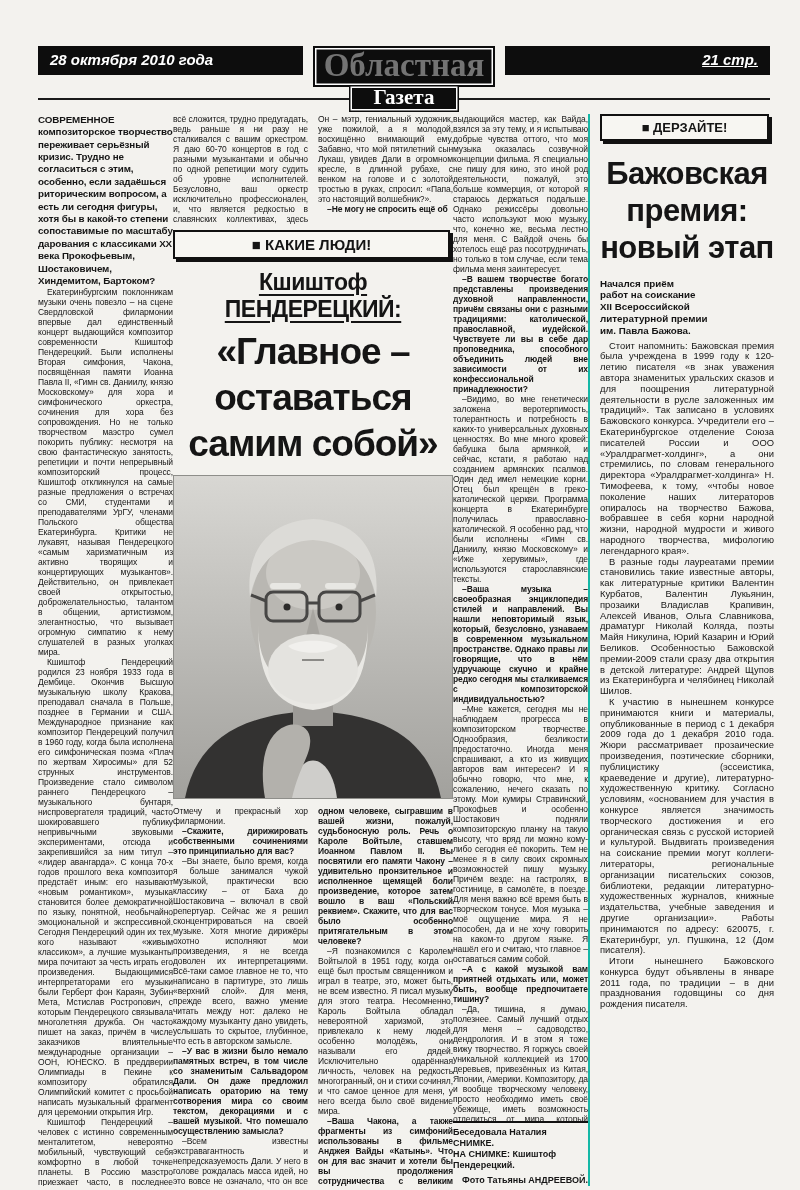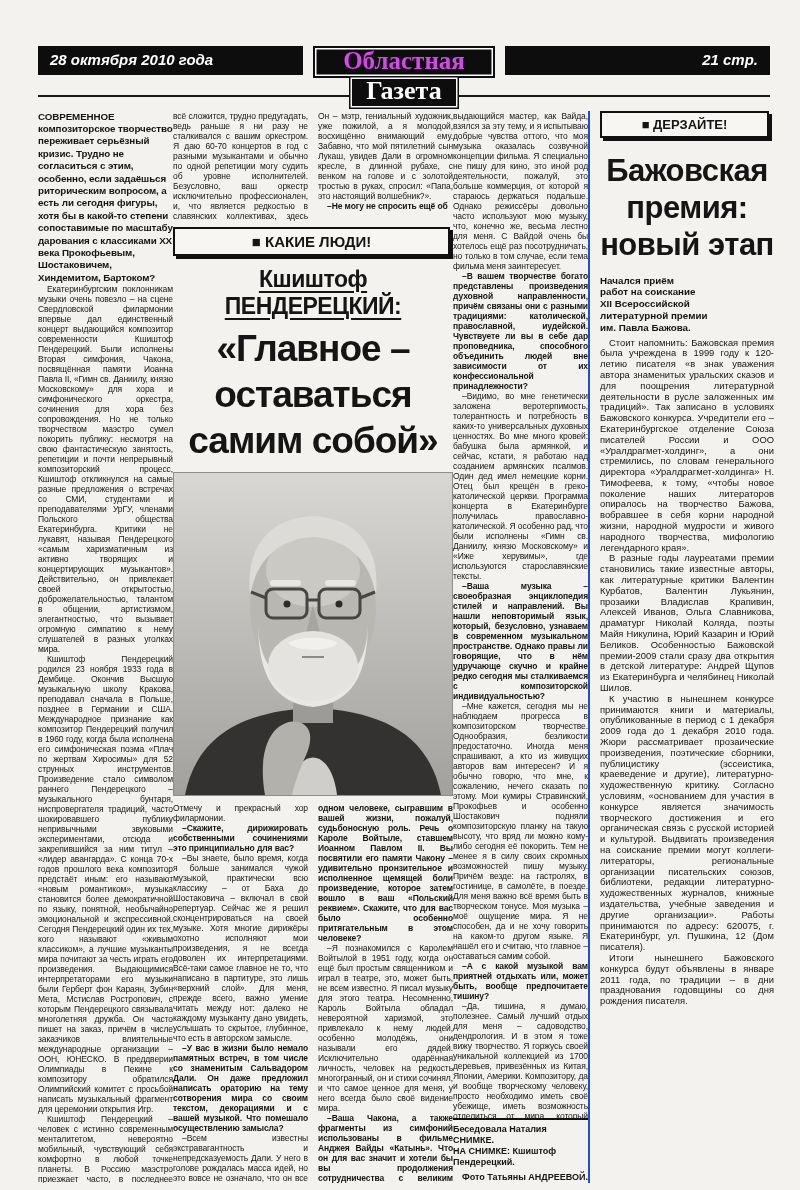--- a/index.html
+++ b/index.html
@@ -2,27 +2,27 @@
 <html><head>
 <meta charset="utf-8">
 <style>
   html,body{margin:0;padding:0;background:#888;}
   .page{position:relative;width:800px;height:1190px;background:#f3f2ee;overflow:hidden;
         font-family:"Liberation Sans",sans-serif;color:#151515;margin:0 auto;}
   
   .header{display:flex;align-items:flex-start;gap:10px;margin:46px 30px 0 38px;position:relative;z-index:2;}
   .bar{background:#0d0d0d;color:#fff;font-weight:bold;font-style:italic;font-size:15px;
        padding:5px 12px 7px;flex:1;white-space:nowrap;}
-  .bar.right{text-align:right;}
+  .bar.right{text-align:right;text-decoration:underline;}
   .masthead{width:182px;text-align:center;position:relative;z-index:3;}
-  .masthead-top{background:#0d0d0d;color:#d946ef;font-family:"Liberation Serif",serif;font-weight:bold;
-        font-size:25px;line-height:1.05;padding:2px 2px 4px;
+  .masthead-top{background:#0d0d0d;color:#737373;font-family:"Liberation Serif",serif;font-weight:bold;
+        font-size:33px;line-height:1.05;padding:2px 2px 4px;
         box-shadow:inset 0 0 0 2px #0d0d0d, inset 0 0 0 3.5px #fff;}
   .masthead-bottom{background:#0d0d0d;color:#fff;font-family:"Liberation Serif",serif;font-weight:bold;
-        font-size:26px;line-height:1.05;width:110px;margin:-2px auto 0;padding:1px 0 4px;
+        font-size:21px;line-height:1.05;width:110px;margin:-2px auto 0;padding:1px 0 4px;
         box-shadow:inset 0 0 0 1.5px #0d0d0d, inset 0 0 0 3px #fff;}
   .header-rule{height:2px;background:#1a1a1a;margin:-14px 30px 0 38px;position:relative;z-index:1;}
   
   .content{display:flex;gap:0;margin:14px 26px 0 38px;height:1072px;}
   .colA{width:135px;overflow:hidden;}
   .mid{width:280px;display:flex;flex-direction:column;}
   .mid-top{display:flex;gap:10px;height:110px;overflow:hidden;font-size:8.4px;line-height:9.9px;}
   .mid-top .sub{width:135px;}
   .colD{width:135px;display:flex;flex-direction:column;overflow:hidden;}
   .colD-body{overflow:hidden;}
@@ -42,21 +42,21 @@
   .photo{height:322px;border:1px solid #8e8e8a;overflow:hidden;background:#b5b5b2;}
   .photo svg{display:block;width:100%;height:100%;}
   .mid-bottom{display:flex;gap:10px;flex:1;overflow:hidden;margin-top:7px;}
   .mid-bottom .sub{width:135px;overflow:hidden;}
   
   .credit{margin-top:auto;padding-top:4px;border-top:2px solid #111;font-weight:bold;
           font-size:9px;line-height:11px;}
   .credit .line{margin:0;text-align:left;}
   .credit .rightline{text-align:right;margin-top:4px;}
   
-  .sidebar{flex:1;border-left:2px solid #1d4ed8;padding-left:10px;display:flex;flex-direction:column;overflow:hidden;}
+  .sidebar{flex:1;border-left:2px solid #14b8a6;padding-left:10px;display:flex;flex-direction:column;overflow:hidden;}
   .sb-box{border:2px solid #111;box-shadow:3px 3px 0 #111;background:#f7f6f2;text-align:center;
           font-weight:bold;font-size:13px;padding:4px 0;margin:0 5px 2px 0;}
   .sb-title{font-weight:bold;font-size:31px;line-height:37px;text-align:center;white-space:pre-line;
           letter-spacing:-0.5px;margin:12px 0 12px;}
   .sb-lead{font-weight:bold;font-size:9.8px;line-height:11.8px;white-space:pre-line;margin:0 0 4px 0;}
   .sb-body p{font-size:9.4px;line-height:10.8px;text-align:justify;margin:0;text-indent:9px;}
 </style>
 </head>
 <body>
 

